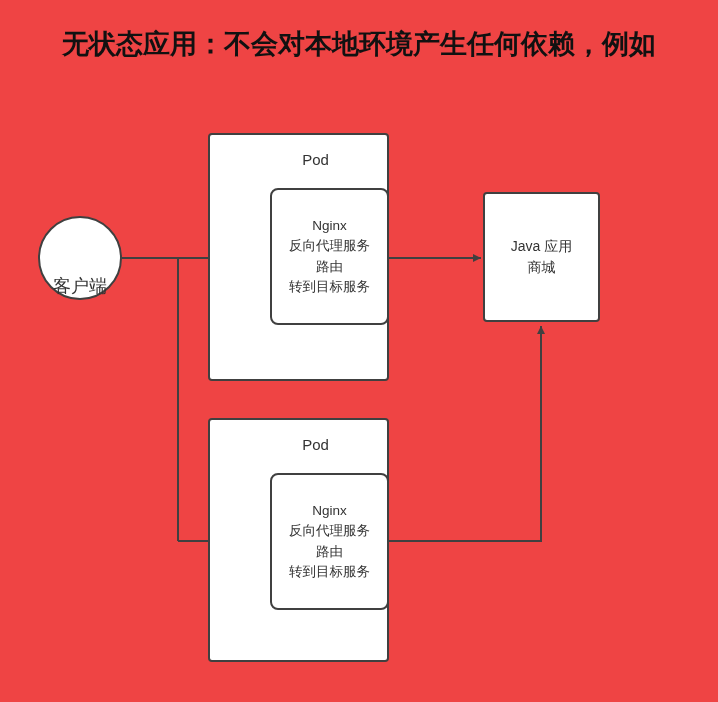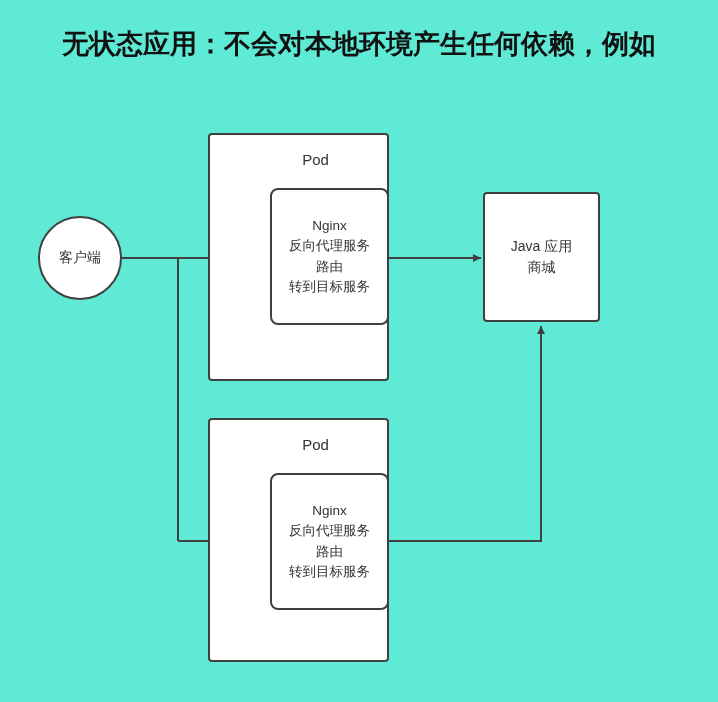--- a/index.html
+++ b/index.html
@@ -1,21 +1,21 @@
 <!DOCTYPE html>
 <html><head>
 <meta charset="utf-8">
 <style>
   * { margin: 0; padding: 0; box-sizing: border-box; }
   html, body { background: #ffffff; }
   .canvas {
     position: relative;
     width: 718px;
     height: 702px;
-    background: #5eead4;
+    background: #ef4444;
     font-family: "Liberation Sans", "DejaVu Sans", sans-serif;
     color: #2d2d2d;
     overflow: hidden;
   }
   .title {
     position: absolute;
     top: 26px;
     left: 0;
     width: 100%;
     text-align: center;
@@ -29,23 +29,23 @@
     border: 2px solid #404040;
     background: #ffffff;
   }
   .client-circle {
     left: 38px;
     top: 216px;
     width: 84px;
     height: 84px;
     border-radius: 50%;
     display: flex;
-    align-items: center;
+    align-items: flex-end;
     justify-content: center;
-    font-size: 14px;
+    font-size: 18px;
     color: #333333;
   }
   .pod-box {
     border-radius: 4px;
   }
   .pod-top { left: 208px; top: 133px; width: 181px; height: 248px; }
   .pod-bottom { left: 208px; top: 418px; width: 181px; height: 244px; }
   .pod-label {
     position: absolute;
     top: 16px;

